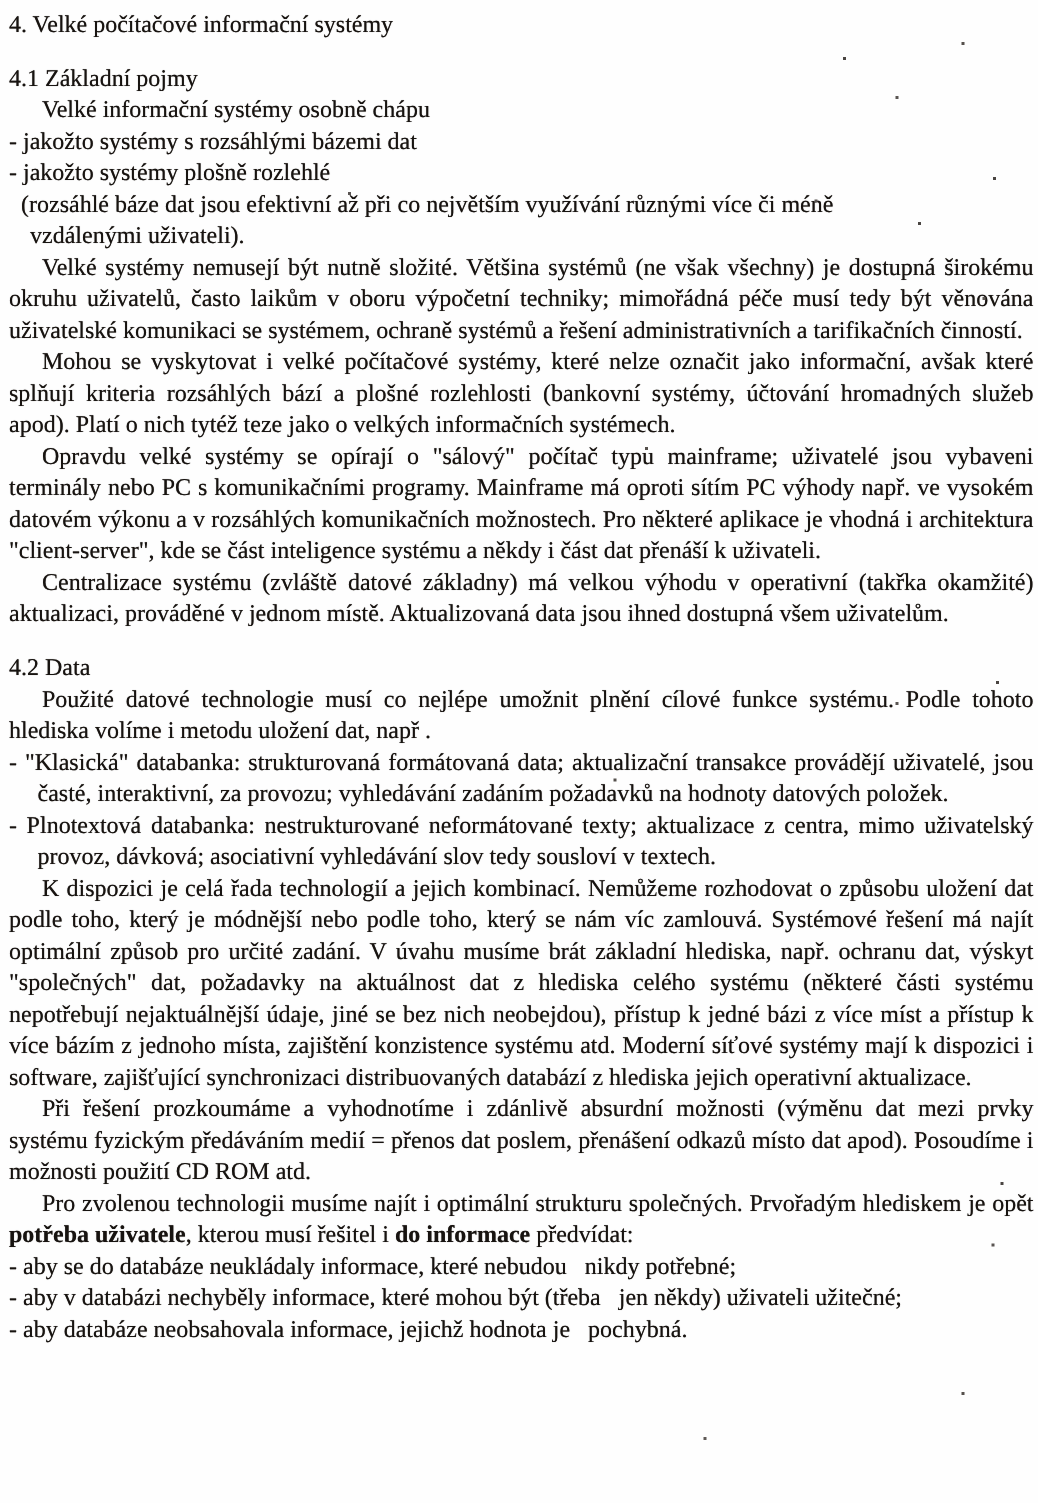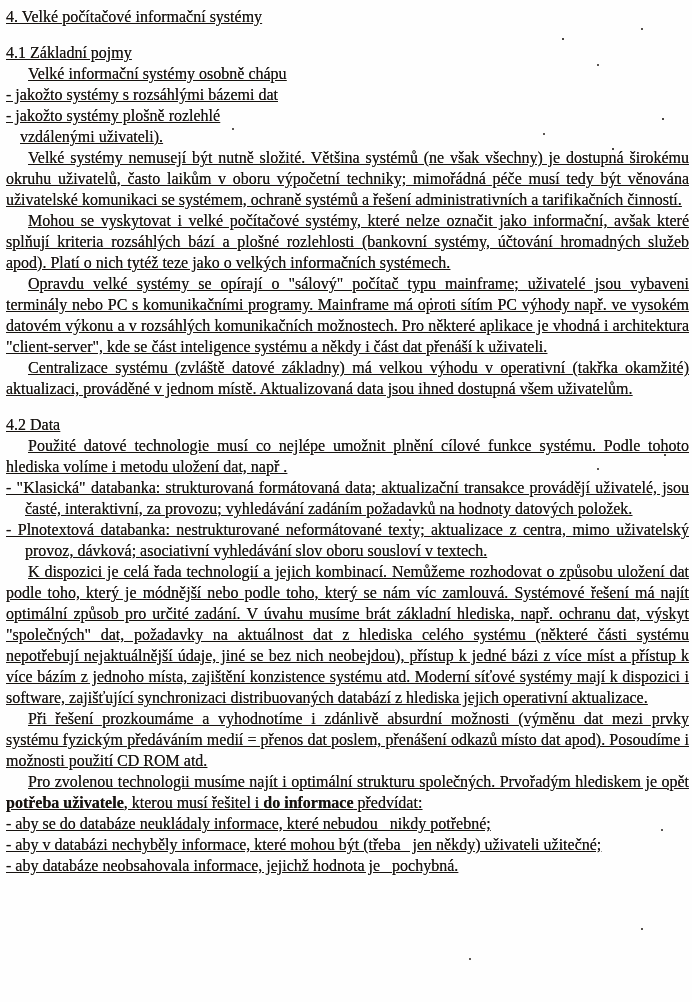--- a/index.html
+++ b/index.html
@@ -13,21 +13,20 @@
     height: 1002px;
     background: #fefefe;
     overflow: hidden;
     box-sizing: border-box;
     padding: 6px 3px 0 6px;
     font-family: "Liberation Serif", "DejaVu Serif", serif;
     font-size: 16px;
     line-height: 21px;
     color: #171310;
     text-shadow: 0 0 0.45px rgba(20,15,10,0.75);
-    text-decoration: underline;
   }
   .blk { margin: 0; }
   .title { }
   .heading { margin-top: 15px; }
   .indent-line { text-indent: 22px; }
   .dash-line { white-space: pre-wrap; }
   .paren-line { padding-left: 8px; }
   .paren-line2 { padding-left: 14px; }
   .para { text-align: justify; text-indent: 22px; }
   .bullet { text-align: justify; padding-left: 19px; text-indent: -19px; }
@@ -61,29 +60,30 @@
 </head>
 <body>
 
 <div class="page">
   <div class="blk title">4. Velké počítačové informační systémy</div>
   <div>
       <div class="blk heading">4.1 Základní pojmy</div>
       <div class="blk indent-line">Velké informační systémy osobně chápu</div>
       <div class="blk dash-line">- jakožto systémy s rozsáhlými bázemi dat</div>
       <div class="blk dash-line">- jakožto systémy plošně rozlehlé</div>
+      <div class="blk paren-line">(rozsáhlé báze dat jsou efektivní až při co největším využívání různými více či méně</div>
       <div class="blk paren-line2">vzdálenými uživateli).</div>
       <div class="blk para">Velké systémy nemusejí být nutně složité. Většina systémů (ne však všechny) je dostupná širokému okruhu uživatelů, často laikům v oboru výpočetní techniky; mimořádná péče musí tedy být věnována uživatelské komunikaci se systémem, ochraně systémů a řešení administrativních a tarifikačních činností.</div>
       <div class="blk para">Mohou se vyskytovat i velké počítačové systémy, které nelze označit jako informační, avšak které splňují kriteria rozsáhlých bází a plošné rozlehlosti (bankovní systémy, účtování hromadných služeb apod). Platí o nich tytéž teze jako o velkých informačních systémech.</div>
       <div class="blk para">Opravdu velké systémy se opírají o "sálový" počítač typu mainframe; uživatelé jsou vybaveni terminály nebo PC s komunikačními programy. Mainframe má oproti sítím PC výhody např. ve vysokém datovém výkonu a v rozsáhlých komunikačních možnostech. Pro některé aplikace je vhodná i architektura "client-server", kde se část inteligence systému a někdy i část dat přenáší k uživateli.</div>
       <div class="blk para">Centralizace systému (zvláště datové základny) má velkou výhodu v operativní (takřka okamžité) aktualizaci, prováděné v jednom místě. Aktualizovaná data jsou ihned dostupná všem uživatelům.</div>
       <div class="blk heading">4.2 Data</div>
       <div class="blk para">Použité datové technologie musí co nejlépe umožnit plnění cílové funkce systému. Podle tohoto hlediska volíme i metodu uložení dat, např .</div>
       <div class="blk bullet">- "Klasická" databanka: strukturovaná formátovaná data; aktualizační transakce provádějí uživatelé, jsou časté, interaktivní, za provozu; vyhledávání zadáním požadavků na hodnoty datových položek.</div>
-      <div class="blk bullet">- Plnotextová databanka: nestrukturované neformátované texty; aktualizace z centra, mimo uživatelský provoz, dávková; asociativní vyhledávání slov oboru sousloví v textech.</div>
+      <div class="blk bullet">- Plnotextová databanka: nestrukturované neformátované texty; aktualizace z centra, mimo uživatelský provoz, dávková; asociativní vyhledávání slov tedy sousloví v textech.</div>
       <div class="blk para">K dispozici je celá řada technologií a jejich kombinací. Nemůžeme rozhodovat o způsobu uložení dat podle toho, který je módnější nebo podle toho, který se nám víc zamlouvá. Systémové řešení má najít optimální způsob pro určité zadání. V úvahu musíme brát základní hlediska, např. ochranu dat, výskyt "společných" dat, požadavky na aktuálnost dat z hlediska celého systému (některé části systému nepotřebují nejaktuálnější údaje, jiné se bez nich neobejdou), přístup k jedné bázi z více míst a přístup k více bázím z jednoho místa, zajištění konzistence systému atd. Moderní síťové systémy mají k dispozici i software, zajišťující synchronizaci distribuovaných databází z hlediska jejich operativní aktualizace.</div>
       <div class="blk para">Při řešení prozkoumáme a vyhodnotíme i zdánlivě absurdní možnosti (výměnu dat mezi prvky systému fyzickým předáváním medií = přenos dat poslem, přenášení odkazů místo dat apod). Posoudíme i možnosti použití CD ROM atd.</div>
       <div class="blk para"><span>Pro zvolenou technologii musíme najít i optimální strukturu společných. Prvořadým hlediskem je opět </span><span class="b">potřeba uživatele</span><span>, kterou musí řešitel i </span><span class="b">do informace</span><span> předvídat:</span></div>
       <div class="blk dash-line">- aby se do databáze neukládaly informace, které nebudou   nikdy potřebné;</div>
       <div class="blk dash-line">- aby v databázi nechyběly informace, které mohou být (třeba   jen někdy) uživateli užitečné;</div>
       <div class="blk dash-line">- aby databáze neobsahovala informace, jejichž hodnota je   pochybná.</div>
     </div>
   <div class="noise"></div>
 </div>
 

